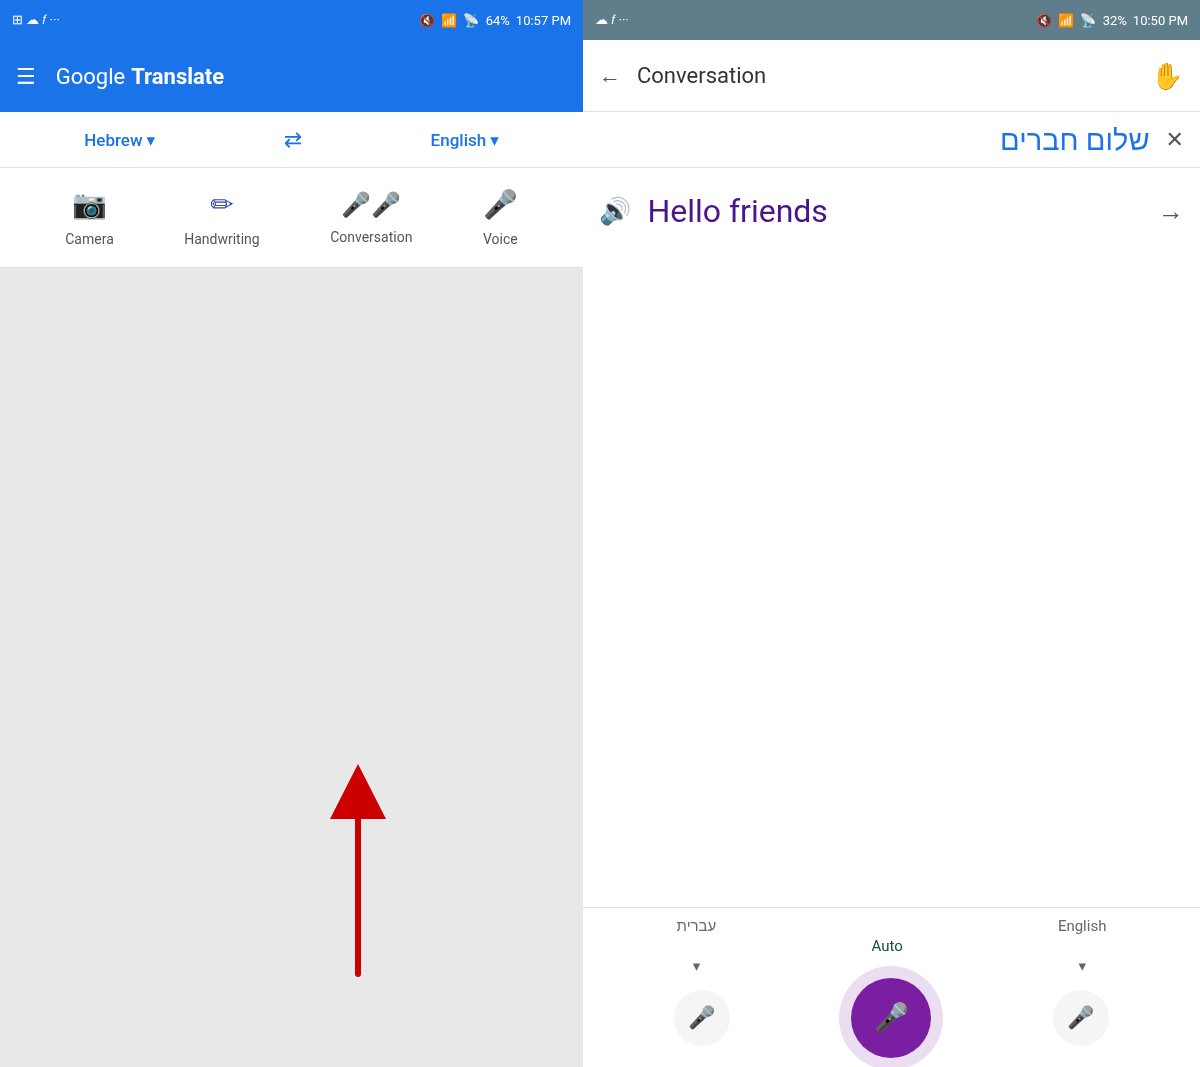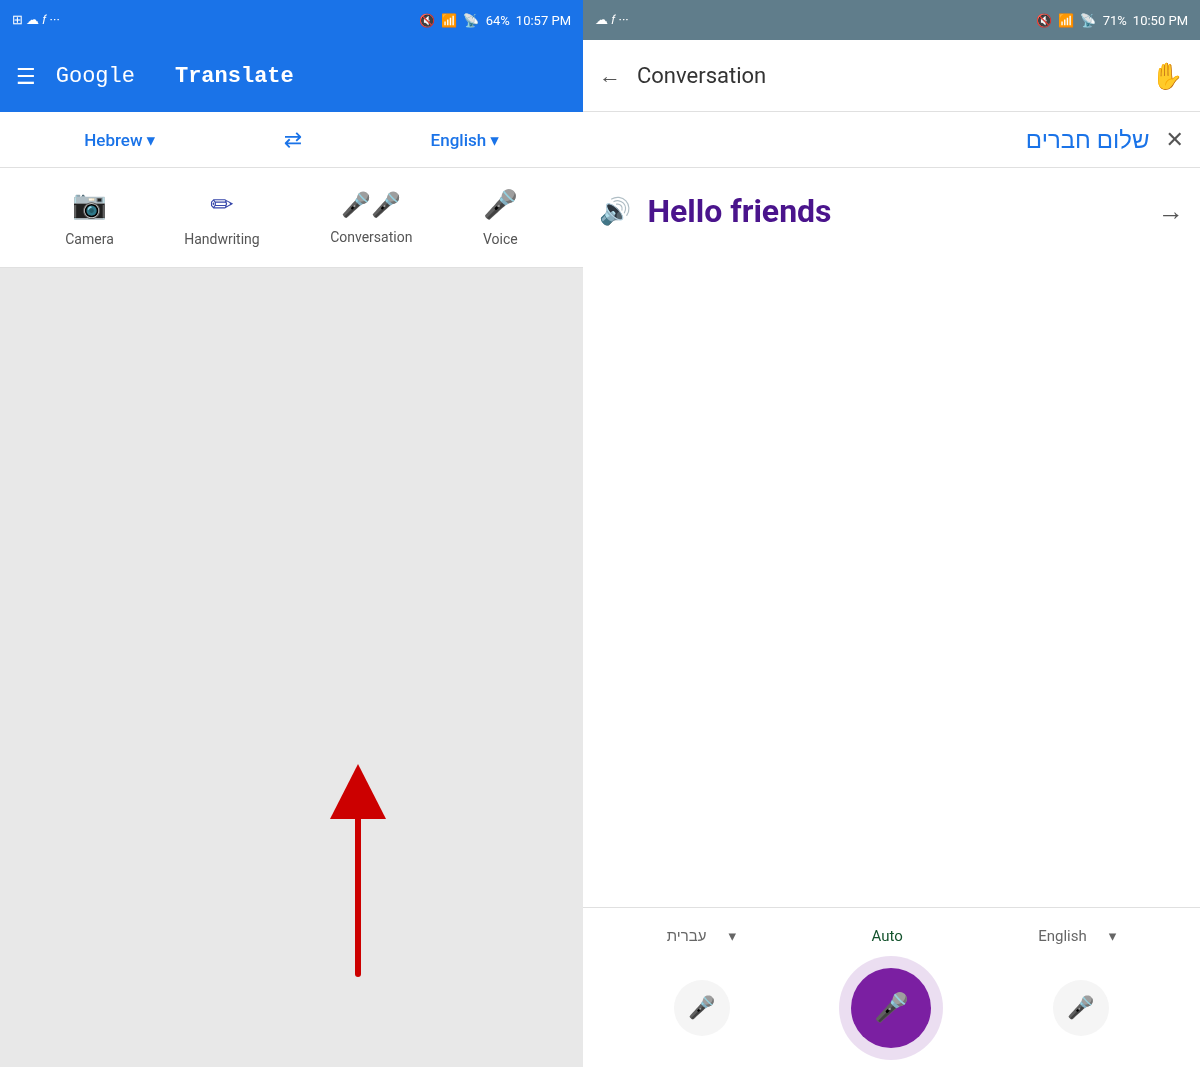--- a/index.html
+++ b/index.html
@@ -35,22 +35,21 @@
       align-items: center;
       padding: 0 16px;
       gap: 20px;
     }
 
     .hamburger-icon { color: white; font-size: 22px; cursor: pointer; }
 
     .google-translate-logo {
       display: flex;
       align-items: center;
-      gap: 16px;
-      font-family: Liberation Mono, monospace;
+      gap: 6px;
     }
 
     .logo-google { color: white; font-size: 22px; font-weight: 400; }
     .logo-translate { color: white; font-size: 22px; font-weight: 400; }
 
     .language-bar {
       height: 56px;
       display: flex;
       align-items: center;
       justify-content: space-around;
@@ -165,21 +164,21 @@
       height: 56px;
       display: flex;
       align-items: center;
       justify-content: flex-end;
       padding: 0 16px;
       gap: 16px;
       border-bottom: 1px solid #e0e0e0;
     }
 
     .hebrew-text {
-      font-size: 24px;
+      font-size: 29px;
       color: #1a73e8;
       direction: rtl;
     }
 
     .close-icon { font-size: 22px; color: #555; cursor: pointer; }
 
     .translation-area {
       flex: 1;
       padding: 24px 16px;
       display: flex;
@@ -190,21 +189,21 @@
     .hello-friends-row {
       display: flex;
       align-items: center;
       gap: 16px;
     }
 
     .speaker-icon { font-size: 26px; color: #7b1fa2; cursor: pointer; }
 
     .hello-text {
       font-size: 32px;
-      font-weight: 700;
+      font-weight: 400;
       color: #4a148c;
       flex: 1;
     }
 
     .arrow-right-icon { font-size: 26px; color: #555; cursor: pointer; }
 
     .listening-badge {
       position: absolute;
       bottom: 20px;
       left: 50%;
@@ -234,20 +233,21 @@
       justify-content: space-around;
       padding: 0 16px;
     }
 
     .bottom-lang {
       font-size: 15px;
       color: #666;
       display: flex;
       align-items: center;
       gap: 22px;
+      flex-direction: column;
     }
 
     .auto-label {
       font-size: 15px;
       color: #14532d;
     }
 
     .mic-row {
       width: 100%;
       display: flex;
@@ -298,21 +298,21 @@
       <span>📡</span>
       <span>64%</span>
       <span>10:57 PM</span>
     </div>
   </div>
 
   <div class="app-header">
     <span class="hamburger-icon">☰</span>
     <div class="google-translate-logo">
       <span class="logo-google">Google</span>
-      <span class="logo-translate" style="font-weight:700;margin-left:24px;">Translate</span>
+      <span class="logo-translate" style="font-weight:700;">Translate</span>
     </div>
   </div>
 
   <div class="language-bar">
     <div class="lang-btn">
       <span>Hebrew</span>
       <span>▾</span>
     </div>
     <span class="swap-icon">⇄</span>
     <div class="lang-btn">
@@ -354,21 +354,21 @@
 <div class="right-panel">
 
   <div class="status-bar-right">
     <div class="left-icons">
       <span style="font-size:13px;">☁ 𝑓 ···</span>
     </div>
     <div class="right-info">
       <span>🔇</span>
       <span>📶</span>
       <span>📡</span>
-      <span>71%</span>
+      <span>32%</span>
       <span>10:50 PM</span>
     </div>
   </div>
 
   <div class="conv-header">
     <span class="back-icon">←</span>
     <span class="conv-title">Conversation</span>
     <span class="hand-icon">✋</span>
   </div>
 

